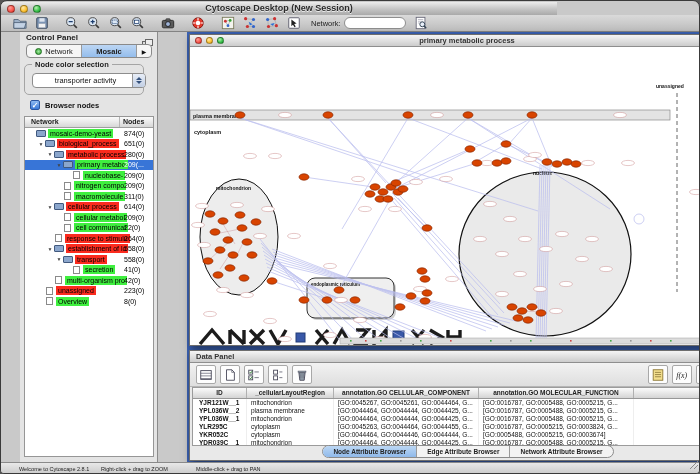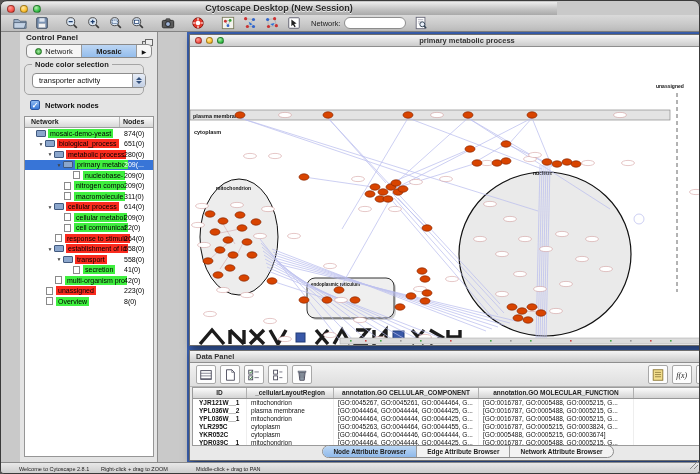--- a/index.html
+++ b/index.html
@@ -36,21 +36,21 @@
   .cp-tabs{position:absolute;left:6px;top:12px;width:126px;height:14px;display:flex;
     border:1px solid #8a8a8a;border-radius:4px;background:#f6f6f6;overflow:hidden;font-size:7.5px;}
   .cp-tab{flex:1;display:flex;align-items:center;justify-content:center;gap:3px;color:#222;border-right:1px solid #9a9a9a;}
   .cp-tab.on{background:linear-gradient(#bcd6f4,#94bdec);font-weight:bold;}
   .cp-tab-arrow{flex:0 0 14px;display:flex;align-items:center;justify-content:center;font-size:6px;color:#111;}
   .net-ic{width:7px;height:7px;border-radius:50%;background:radial-gradient(#9fe89f,#2f9e2f);border:1px solid #1c6e1c;}
   .groupbox{position:absolute;left:4px;top:32px;width:120px;height:31px;border:1px solid #a5a5a5;border-radius:5px;}
   .gb-legend{position:absolute;left:7px;top:-5px;background:#e4e4e4;padding:0 3px;font-size:7.5px;font-weight:bold;color:#222;}
   .combo{position:absolute;left:7px;top:8px;width:114px;height:15px;background:#fff;border:1px solid #8d8d8d;
     border-radius:4px;display:flex;align-items:center;overflow:hidden;}
-  .combo-text{flex:1;font-size:7.5px;padding-left:6px;color:#111;white-space:nowrap;}
+  .combo-text{flex:1;font-size:7.5px;padding-left:6px;color:#111;white-space:nowrap;text-align:center;}
   .combo-step{width:13px;height:100%;border-left:1px solid #979797;background:linear-gradient(#e8eef8,#c2cfe4);
     display:flex;flex-direction:column;align-items:center;justify-content:center;gap:1px;}
   .tri-u{width:0;height:0;border-left:3px solid transparent;border-right:3px solid transparent;border-bottom:3px solid #35527e;}
   .tri-d{width:0;height:0;border-left:3px solid transparent;border-right:3px solid transparent;border-top:3px solid #35527e;}
   .chk-row{position:absolute;left:10px;top:68px;display:flex;align-items:center;gap:5px;}
   .chk{width:10px;height:10px;border-radius:2px;border:1px solid #2a55a0;
     background:linear-gradient(#8db9f2,#3b79d8);color:#fff;font-size:8px;line-height:9px;text-align:center;font-weight:bold;}
   .chk-label{font-size:7.5px;font-weight:bold;color:#111;}
   .tree-box{position:absolute;left:4px;top:84px;width:130px;height:341px;background:#fff;border:1px solid #969696;overflow:hidden;}
   .tree-head{height:11px;background:linear-gradient(#fbfbfb,#d7d7d7);border-bottom:1px solid #9e9e9e;
@@ -257,21 +257,21 @@
       <div class="combo">
         <span class="combo-text">transporter activity</span>
         <span class="combo-step">
             <span class="tri-u"></span>
             <span class="tri-d"></span>
           </span>
       </div>
     </div>
     <div class="chk-row">
       <span class="chk">✓</span>
-      <span class="chk-label">Network nodes</span>
+      <span class="chk-label">Browser nodes</span>
     </div>
     <div class="tree-box">
       <div class="tree-head">
         <span class="h1">Network</span>
         <span class="hdiv"></span>
         <span class="h2">Nodes</span>
       </div>
       <div>
           <div class="trow-t">
             <span class="ind" style="width: 3px;"></span>

